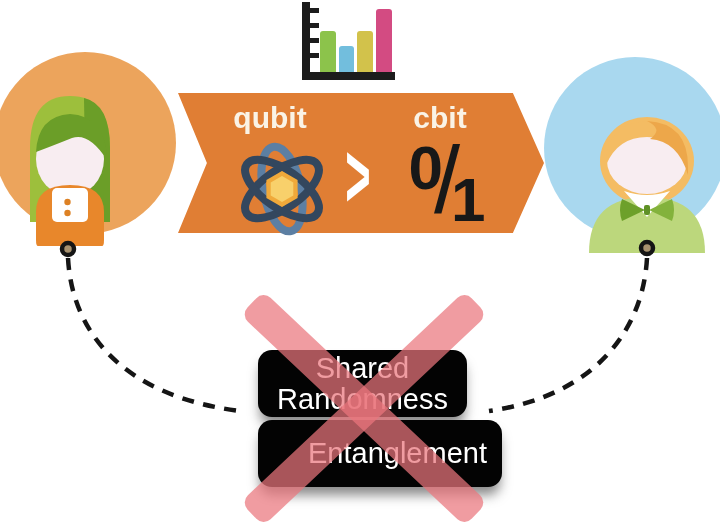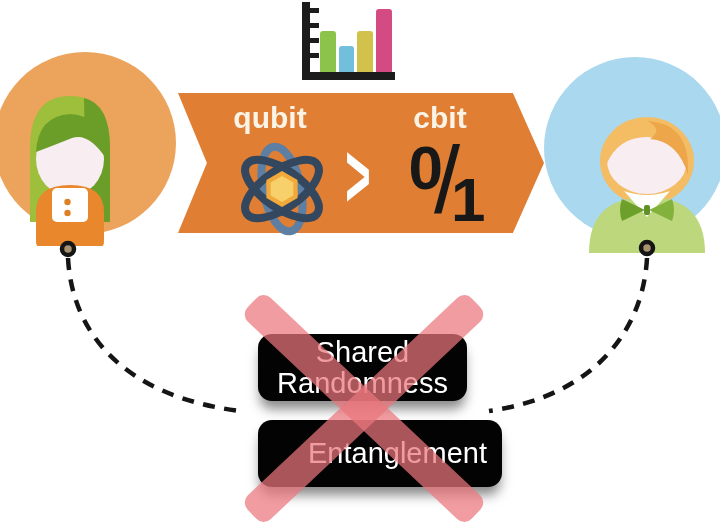--- a/index.html
+++ b/index.html
@@ -54,21 +54,21 @@
   .bob-svg{position:absolute;left:544px;top:57px;}
 
   
   .black-box{
     position:absolute;left:258px;width:209px;height:67px;
     background:var(--box_black);border-radius:14px;
     box-shadow:0 10px 12px -2px rgba(40,40,40,.55);
     display:flex;align-items:center;justify-content:center;text-align:center;
     color:var(--box_text);font-size:29px;line-height:31px;z-index:4;
   }
-  .box-shared{top:334px;}
+  .box-shared{top:350px;}
   .box-entangle{top:420px;padding-left:35px;}
 
   .cross-leg{
     position:absolute;left:210px;top:392px;width:308px;height:33px;
     background:var(--cross_pink);opacity:.72;border-radius:10px;z-index:5;
   }
   .leg-a{transform:rotate(43.3deg);}
   .leg-b{transform:rotate(-43.3deg);}
 
   

